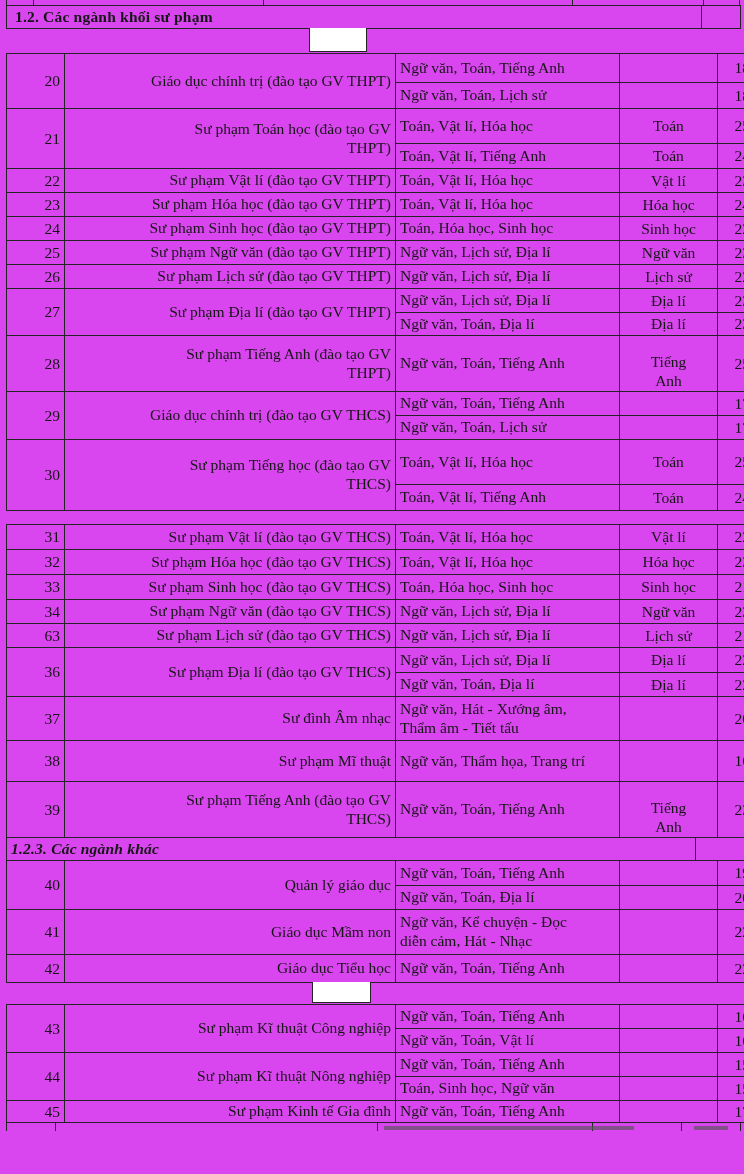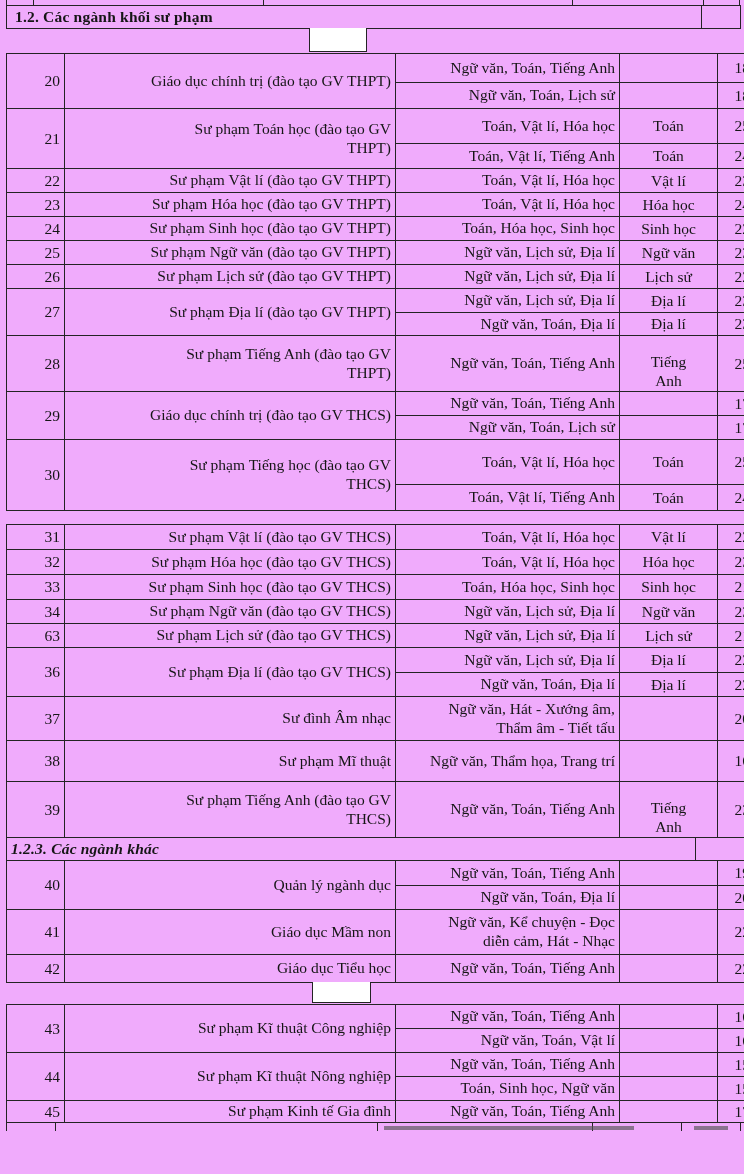--- a/index.html
+++ b/index.html
@@ -1,19 +1,19 @@
 <!DOCTYPE html>
 <html><head>
 <meta charset="utf-8">
 <style>
   html,body{margin:0;padding:0;background:#fff;}
   .page{
     position:relative;
     width:744px;height:1174px;
-    background:#f0abfc;
+    background:#d946ef;
     overflow:hidden;
     font-family:"Liberation Serif","DejaVu Serif",serif;
     color:#161616;
     font-size:15.5px;
   }
   .blk{margin-left:6px;width:735px;box-sizing:border-box;}
 
   
   .top-sliver{position:relative;height:5px;}
   .top-sliver .tick{position:absolute;top:0;height:5px;border-left:1.5px solid #242424;}
@@ -41,21 +41,21 @@
     width:735px;margin-left:6px;
   }
   table.score-table td{
     border:1.5px solid #242424;
     padding:1px 4px;
     vertical-align:middle;
     overflow:hidden;
   }
   td.c-no{width:49px;text-align:right;}
   td.c-major{width:322px;text-align:right;padding-left:8px;}
-  td.c-subj{width:215px;text-align:right;padding-left:7px;}
+  td.c-subj{width:215px;text-align:left;padding-left:7px;}
   td.c-main{width:89px;text-align:center;}
   td.c-score{width:60px;text-align:center;}
   td.v-top{vertical-align:top;padding-top:5px;}
   td.no-bottom{border-bottom:none;}
   .subj-inner{display:inline-block;max-width:196px;line-height:1.22;}
   .major-inner{display:inline-block;line-height:1.22;}
   .major-narrow{max-width:242px;margin-left:40px;}
   .main-narrow{display:inline-block;max-width:52px;line-height:1.2;margin-top:16px;}
   td.section-cell{
     position:relative;font-weight:bold;font-style:italic;
@@ -267,21 +267,21 @@
           <td class="c-major" rowspan="1"><span class="major-inner major-narrow">Sư phạm Tiếng Anh (đào tạo GV THCS)</span></td>
           <td class="c-subj"><span class="subj-inner">Ngữ văn, Toán, Tiếng Anh</span></td>
           <td class="c-main"><span class="main-narrow">Tiếng Anh</span></td>
           <td class="c-score">23.75</td>
         </tr>
         <tr style="height: 23px;">
           <td class="section-cell" colspan="5">1.2.3. Các ngành khác</td>
         </tr>
         <tr style="height: 25px;">
           <td class="c-no v-top" rowspan="2">40</td>
-          <td class="c-major v-top" rowspan="2"><span class="major-inner">Quản lý ngành dục</span></td>
+          <td class="c-major v-top" rowspan="2"><span class="major-inner">Quản lý giáo dục</span></td>
           <td class="c-subj"><span class="subj-inner">Ngữ văn, Toán, Tiếng Anh</span></td>
           <td class="c-main"></td>
           <td class="c-score">19.75</td>
         </tr>
         <tr style="height: 24px;">
           <td class="c-subj"><span class="subj-inner">Ngữ văn, Toán, Địa lí</span></td>
           <td class="c-main"></td>
           <td class="c-score">20.75</td>
         </tr>
         <tr style="height: 45px;">

